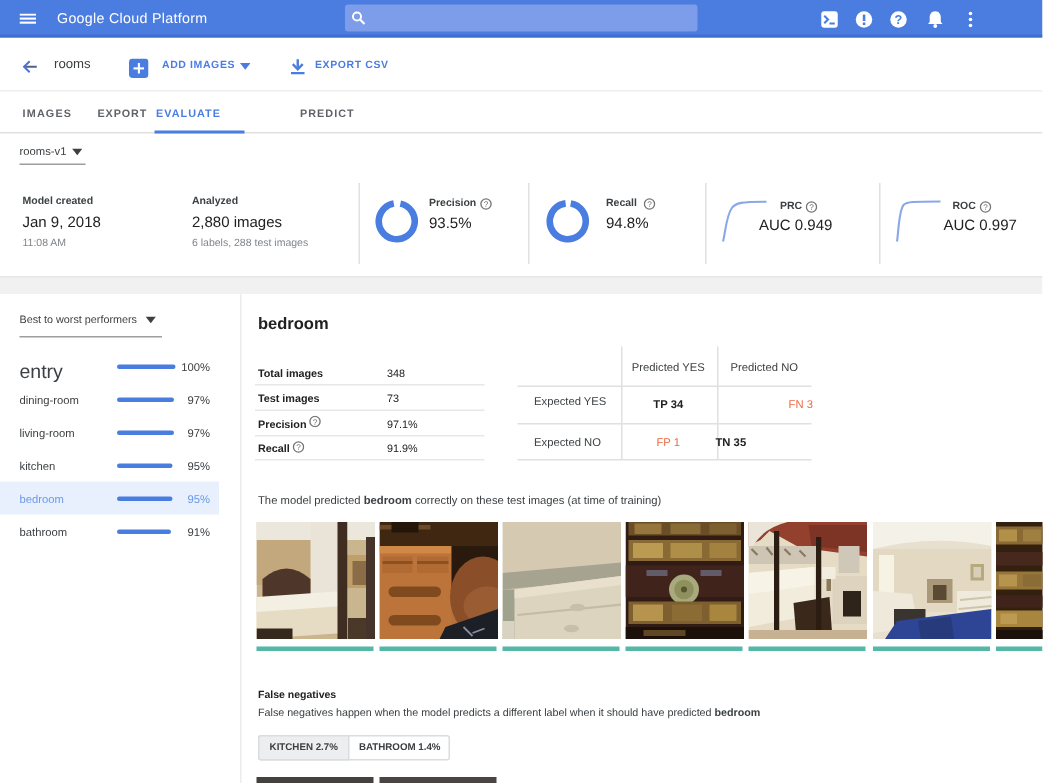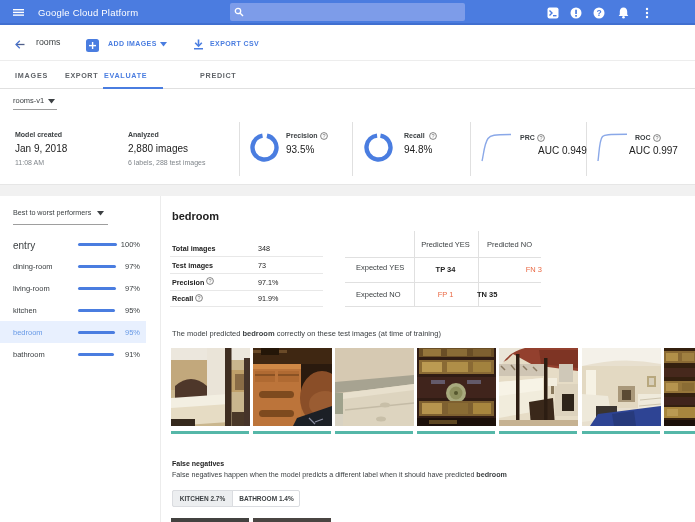--- a/index.html
+++ b/index.html
@@ -117,21 +117,21 @@
 <div class="abs" style="left:404px;top:144px;font-size:10px;color:#212121;">94.8%</div>
 
 <svg class="abs" style="left:480px;top:130px;" width="33" height="33" viewBox="0 0 33 33">
   <path d="M2 31 C3.5 26 4 14 8 8.5 C10.5 5.2 14 4.5 31 4.5" fill="none" stroke="#8aa8e8" stroke-width="1.4"></path>
 </svg>
 <div class="abs b" style="left:520px;top:133.5px;font-size:7px;color:#3c4043;">PRC</div>
 <svg class="abs" style="left:537px;top:133.5px;" width="8" height="8" viewBox="0 0 8 8">
   <circle cx="4" cy="4" r="3.4" fill="none" stroke="#757575" stroke-width="0.9"></circle>
   <text x="4" y="6.2" font-size="5.5" fill="#757575" text-anchor="middle" font-family="Liberation Sans">?</text>
 </svg>
-<div class="abs" style="left:538px;top:144.5px;font-size:10px;color:#212121;text-align:center;">AUC 0.949</div>
+<div class="abs" style="left:506px;top:144.5px;font-size:10px;color:#212121;text-align:center;">AUC 0.949</div>
 
 <svg class="abs" style="left:596px;top:130px;" width="33" height="33" viewBox="0 0 33 33">
   <path d="M2 31 C3 25 3.2 10 6.5 6.5 C8.5 4.6 12 4.3 31 4.3" fill="none" stroke="#8aa8e8" stroke-width="1.4"></path>
 </svg>
 <div class="abs b" style="left:635px;top:133.5px;font-size:7px;color:#3c4043;">ROC</div>
 <svg class="abs" style="left:653px;top:133.5px;" width="8" height="8" viewBox="0 0 8 8">
   <circle cx="4" cy="4" r="3.4" fill="none" stroke="#757575" stroke-width="0.9"></circle>
   <text x="4" y="6.2" font-size="5.5" fill="#757575" text-anchor="middle" font-family="Liberation Sans">?</text>
 </svg>
 <div class="abs" style="left:629px;top:144.5px;font-size:10px;color:#212121;">AUC 0.997</div>
@@ -140,21 +140,21 @@
 
 <div class="abs" style="left:160px;top:196px;width:1px;height:326px;background:#ececec;"></div>
 <div class="abs" style="left:13px;top:208px;font-size:7.2px;color:#3c4043;">Best to worst performers</div>
 <svg class="abs" style="left:97px;top:211px;" width="7" height="5" viewBox="0 0 7 5">
     <path d="M0 0 L7 0 L3.5 4.5 Z" fill="#3c4043"></path>
   </svg>
 <div class="abs" style="left:13px;top:224px;width:95px;height:1px;background:#9e9e9e;"></div>
 
 <div class="abs" style="left:0;top:320.5px;width:146px;height:22px;background:#e8f0fe;"></div>
 
-<div class="abs" style="left:13px;top:240px;font-size:10px;color:#3c4043;">entry</div>
+<div class="abs" style="left:13px;top:240px;font-size:13px;color:#3c4043;">entry</div>
 <div class="abs" style="left:78px;top:242.5px;width:39px;height:3px;border-radius:1.5px;background:#4a7de0;"></div>
 <div class="abs" style="left:110px;top:240px;width:30px;font-size:7.5px;color:#3c4043;text-align:right;">100%</div>
 
 <div class="abs" style="left:13px;top:262px;font-size:7.5px;color:#3c4043;">dining-room</div>
 <div class="abs" style="left:78px;top:264.5px;width:38px;height:3px;border-radius:1.5px;background:#4a7de0;"></div>
 <div class="abs" style="left:110px;top:262px;width:30px;font-size:7.5px;color:#3c4043;text-align:right;">97%</div>
 
 <div class="abs" style="left:13px;top:284px;font-size:7.5px;color:#3c4043;">living-room</div>
 <div class="abs" style="left:78px;top:286.5px;width:38px;height:3px;border-radius:1.5px;background:#4a7de0;"></div>
 <div class="abs" style="left:110px;top:284px;width:30px;font-size:7.5px;color:#3c4043;text-align:right;">97%</div>

